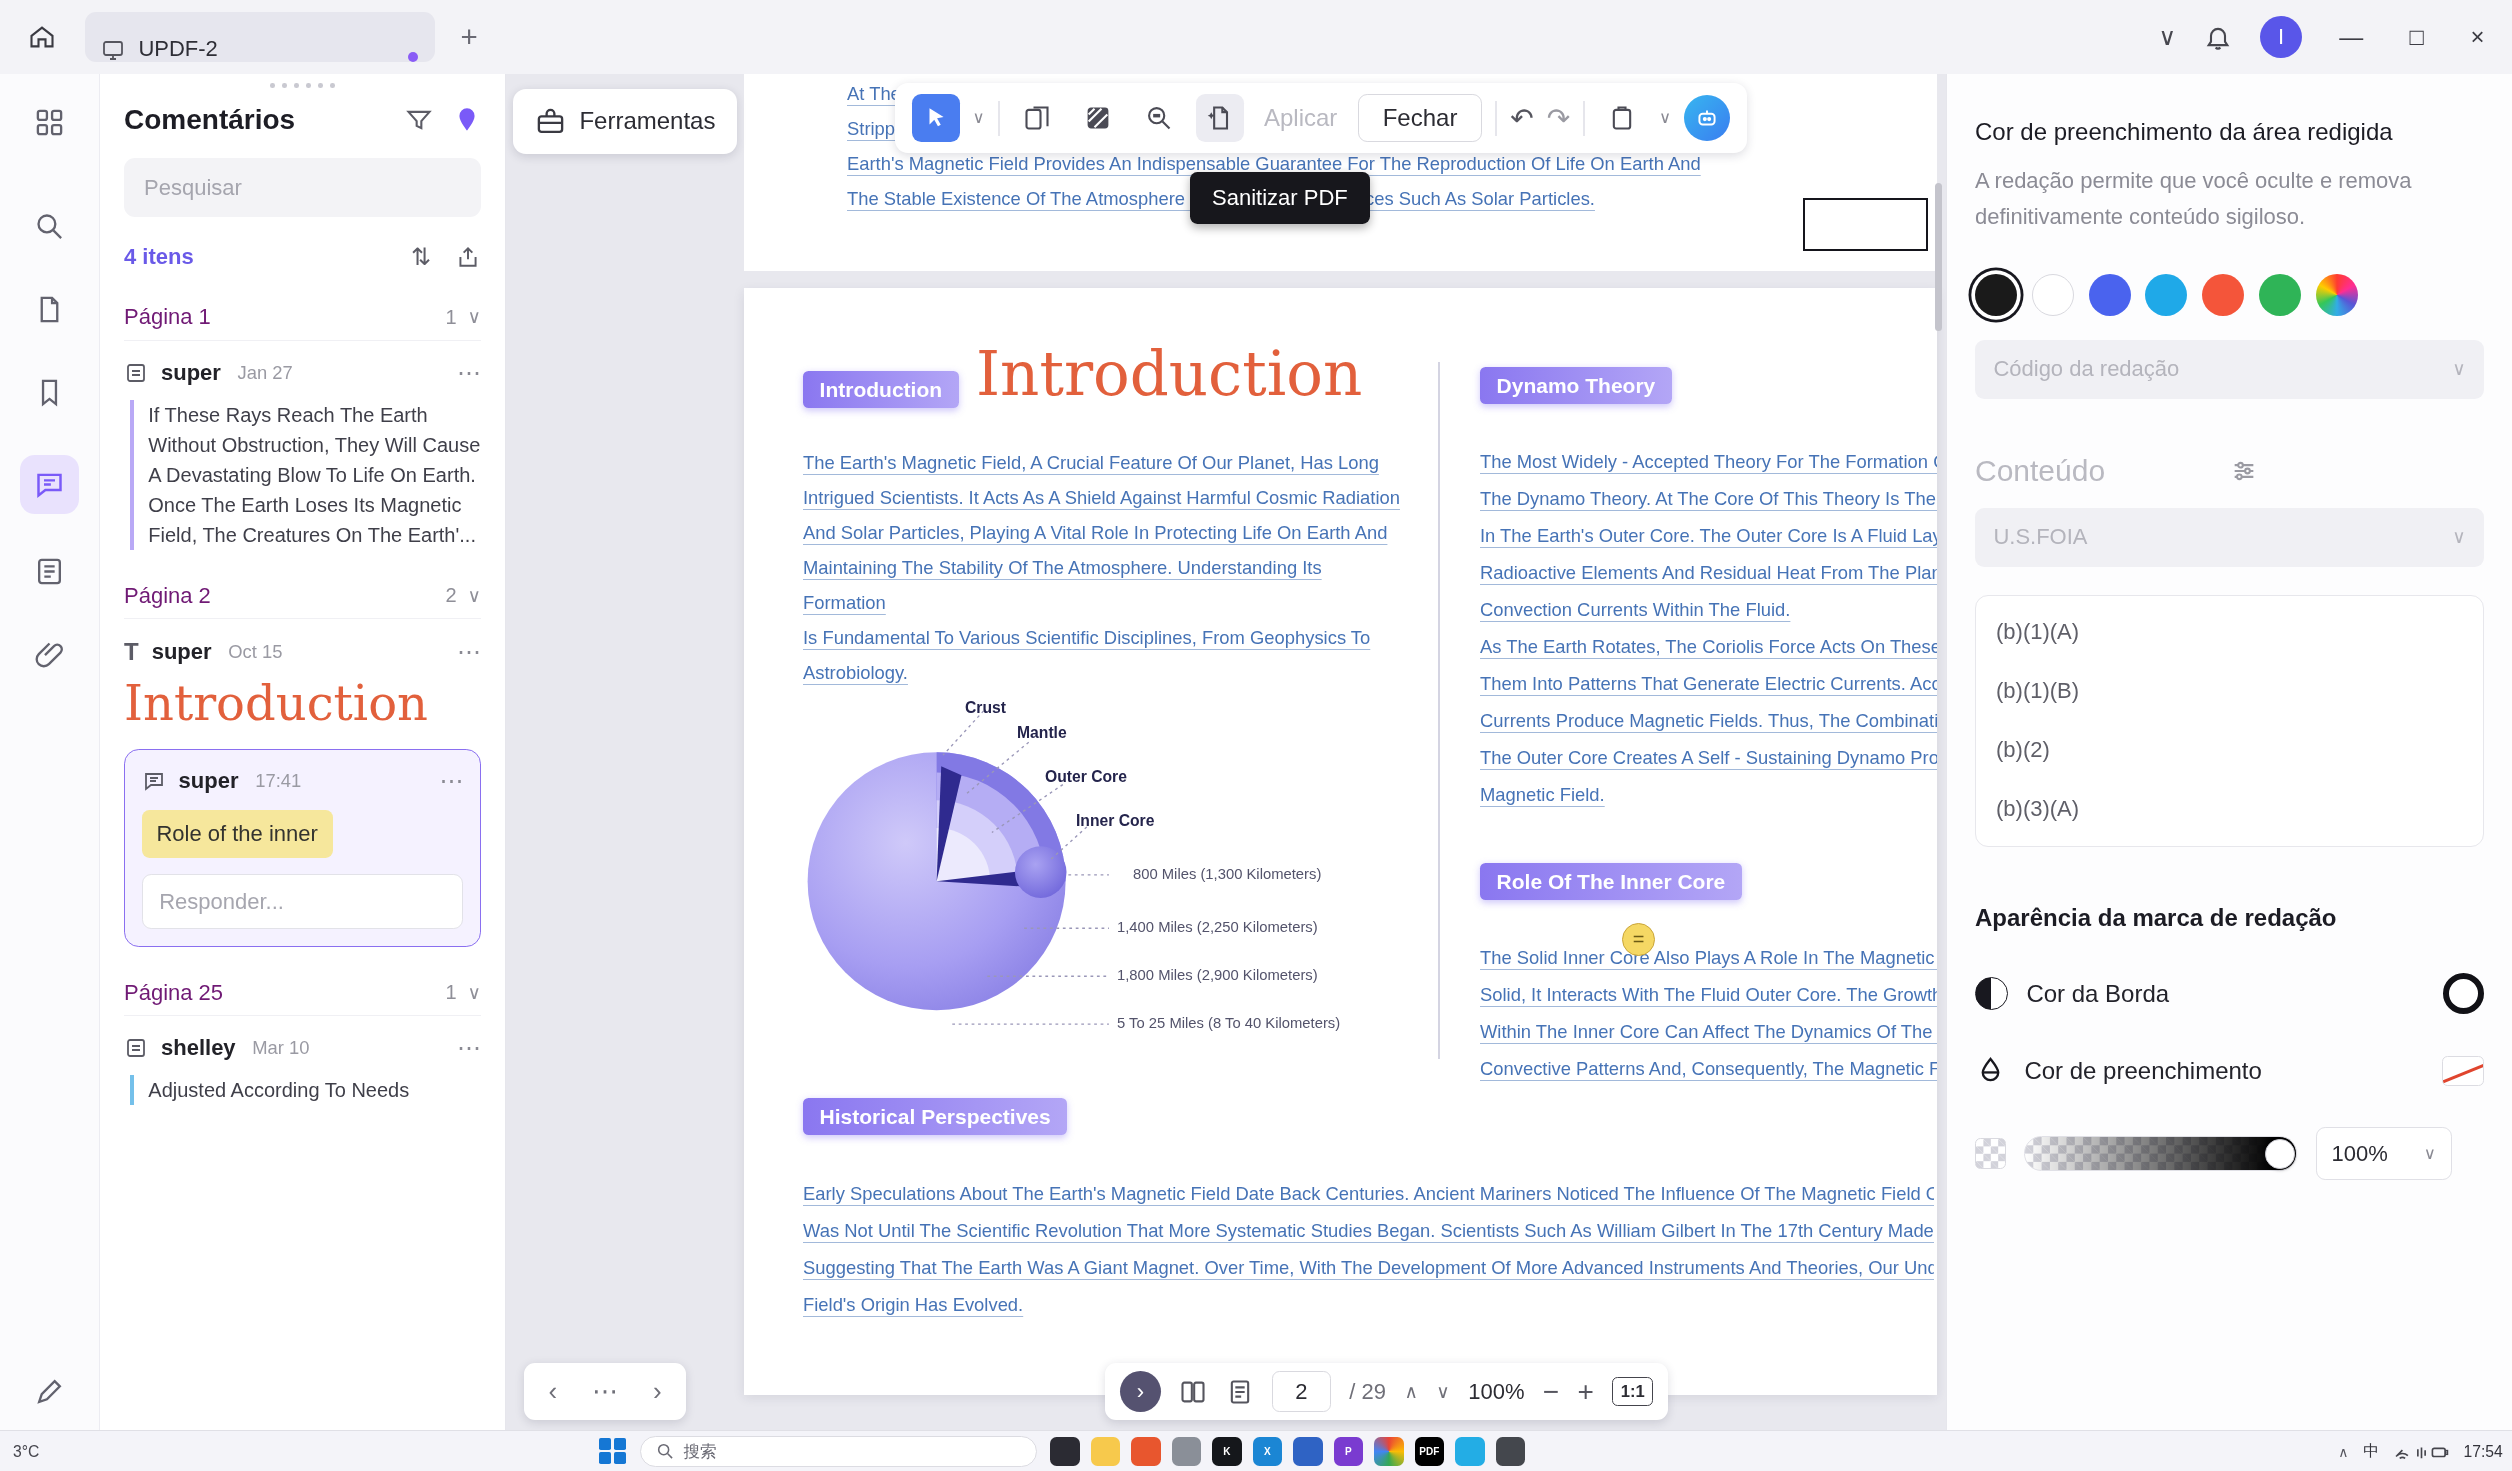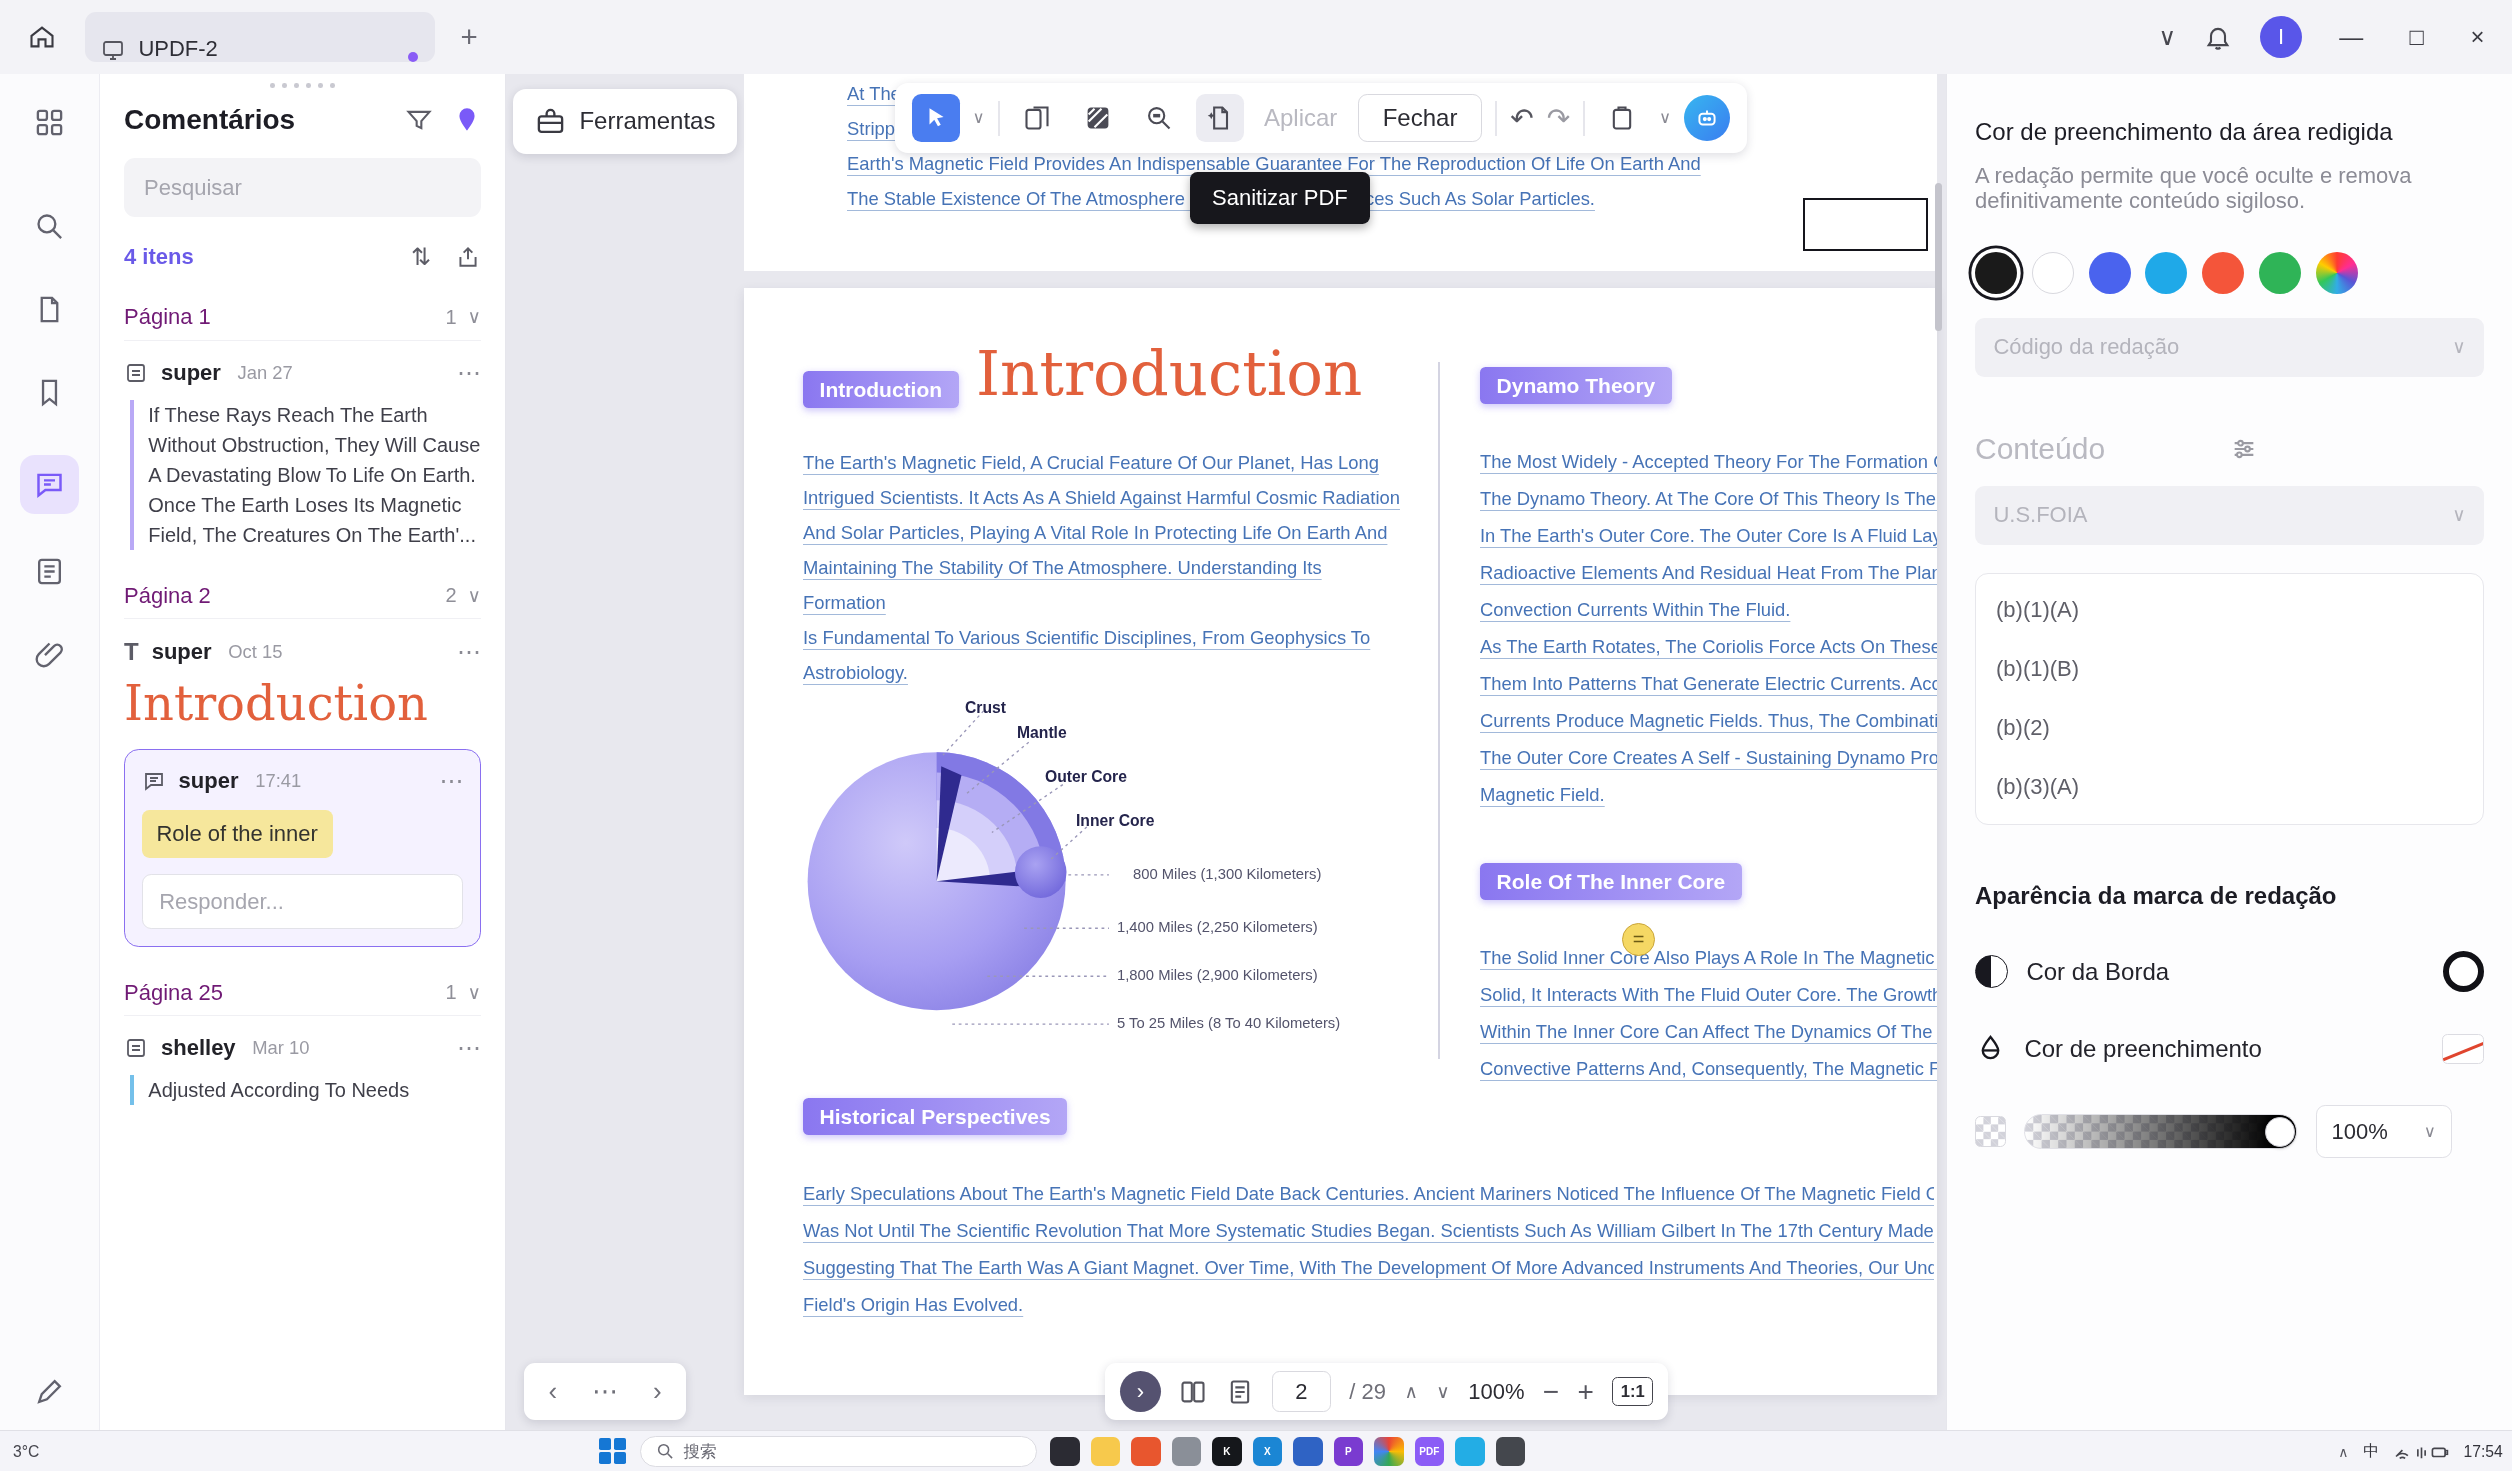--- a/index.html
+++ b/index.html
@@ -109,21 +109,21 @@
   .pg-input{width:59px;height:41px;border:1.8px solid #d9d9df;border-radius:7.4px;text-align:center;font-size:22px;color:#2c2c33;font-family:"Liberation Sans",sans-serif}
   .pg-text{font-size:22px;color:#6f6f78}
   .pg-chev{font-size:18.4px;color:#6f6f78}
   .pg-zoom{font-size:22px;color:#2c2c33}
   .pg-pm{font-size:28px;color:#55555e}
   .ratio{border:1.8px solid #44444c;border-radius:5.5px;padding:3.7px 7.4px;font-size:16.6px;font-weight:700;color:#2c2c33}
 
   
   .rightpanel{width:566px;background:#fdfdfe;border-left:0.9px solid #e6e6ec;padding:44px 28px 0;overflow:hidden}
   .rp-title{font-size:24px;font-weight:400;color:#1c1c24}
-  .rp-desc{margin-top:16.6px;font-size:22px;line-height:25px;color:#8b8b95}
+  .rp-desc{margin-top:16.6px;font-size:22px;line-height:36px;color:#8b8b95}
   .swatches{display:flex;gap:14.8px;margin-top:39px;align-items:center}
   .swatch{width:42px;height:42px;border-radius:50%}
   .swatch.white{border:0.9px solid #d9d9df}
   .swatch.selected{box-shadow:0 0 0 3.7px #fff,0 0 0 6.5px #18181f}
   .rp-row{display:flex;align-items:center;margin-top:52px}
   .rp-label{font-size:24px;color:#23232b;flex:1}
   .toggle{width:59px;height:31px;border-radius:15.7px;background:#e1e1e6;position:relative}
   .toggle i{position:absolute;left:2.8px;top:2.8px;width:26px;height:26px;border-radius:50%;background:#fff;box-shadow:0 0.9px 2.8px rgba(0,0,0,.25)}
   .rp-select{margin-top:24px;height:59px;background:#f0f0f4;border-radius:9.2px;display:flex;align-items:center;padding:0 18.4px}
   .rp-select span{font-size:22px;color:#b4b4bc;flex:1}
@@ -683,21 +683,21 @@
           </div>
 
           <div class="tb-tile" style="background: rgb(122, 59, 208);">
             <span class="tb-tile-label">P</span>
           </div>
 
           <div class="tb-tile" style="background: conic-gradient(rgb(234, 67, 53), rgb(251, 188, 5), rgb(52, 168, 83), rgb(66, 133, 244), rgb(234, 67, 53));">
             <span class="tb-tile-label"></span>
           </div>
 
-          <div class="tb-tile" style="background: #8b5cf6;">
+          <div class="tb-tile" style="background: #000000;">
             <span class="tb-tile-label">PDF</span>
           </div>
 
           <div class="tb-tile" style="background: rgb(35, 173, 229);">
             <span class="tb-tile-label"></span>
           </div>
 
           <div class="tb-tile" style="background: rgb(68, 71, 77);">
             <span class="tb-tile-label"></span>
           </div>

